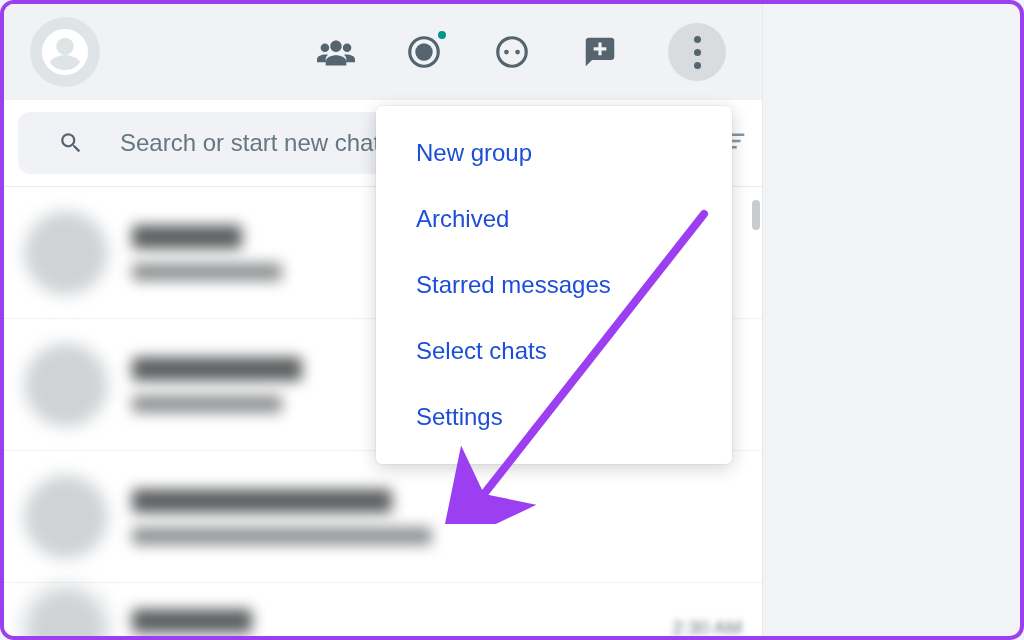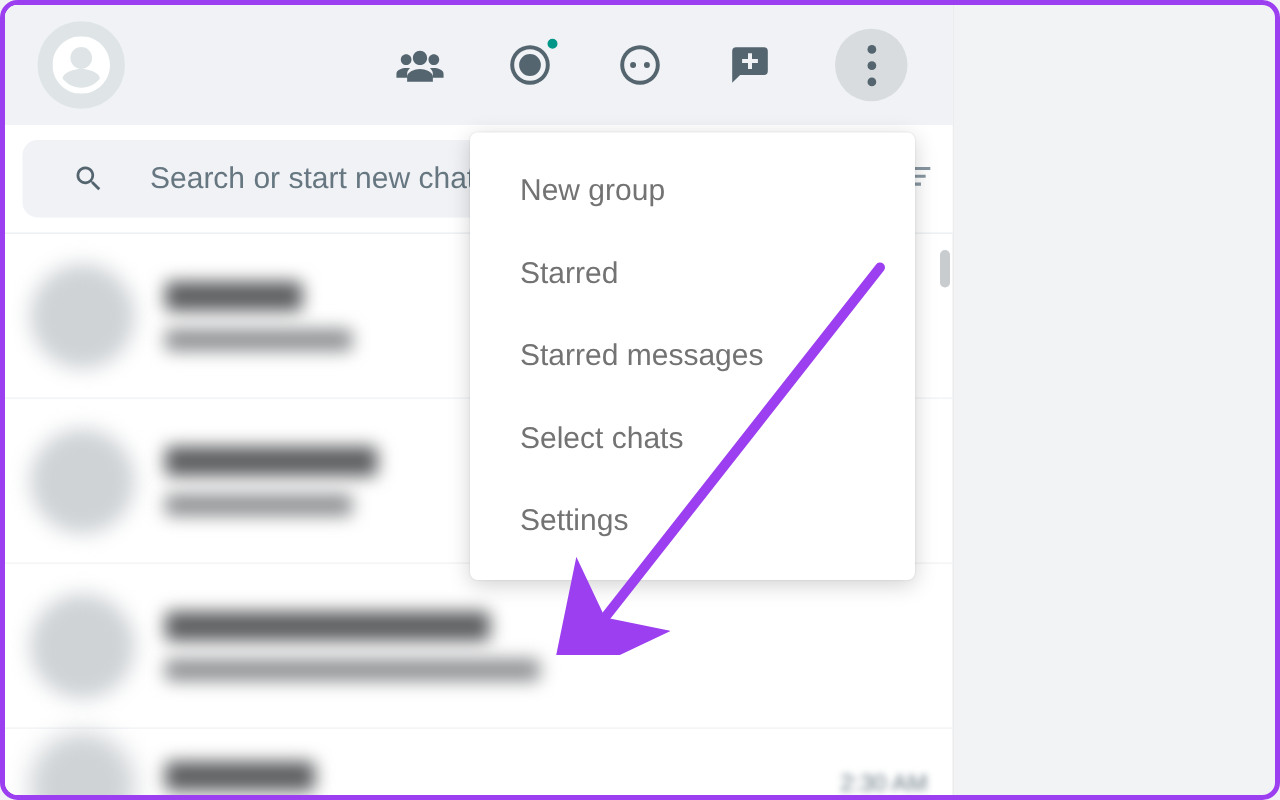--- a/index.html
+++ b/index.html
@@ -124,21 +124,21 @@
       width: 356px;
       background: #fff;
       border-radius: 6px;
       box-shadow: 0 4px 18px rgba(0,0,0,0.18), 0 0 0 1px rgba(0,0,0,0.03);
       padding: 14px 0;
       z-index: 50;
     }
     .menu-item {
       padding: 19px 40px;
       font-size: 24px;
-      color: #737373;
+      color: #1d4ed8;
       cursor: pointer;
     }
 
     
     .arrow {
       position: absolute;
       z-index: 80;
       pointer-events: none;
     }
 
@@ -238,21 +238,21 @@
         <div class="chat-avatar" style="filter:blur(10px);"></div>
         <div class="chat-text">
           <div class="chat-name" style="width:120px;"></div>
         </div>
         <div class="chat-time" style="filter:blur(3px);">2:30 AM</div>
       </div>
     </div>
 
     <div class="menu">
       <div class="menu-item">New group</div>
-      <div class="menu-item">Starred</div>
+      <div class="menu-item">Archived</div>
       <div class="menu-item">Starred messages</div>
       <div class="menu-item">Select chats</div>
       <div class="menu-item">Settings</div>
     </div>
 
     <div class="scrollbar-track"></div>
 
   </div>
 
   <svg class="arrow" style="left:440px; top:200px;" width="280" height="320" viewBox="0 0 280 320">

